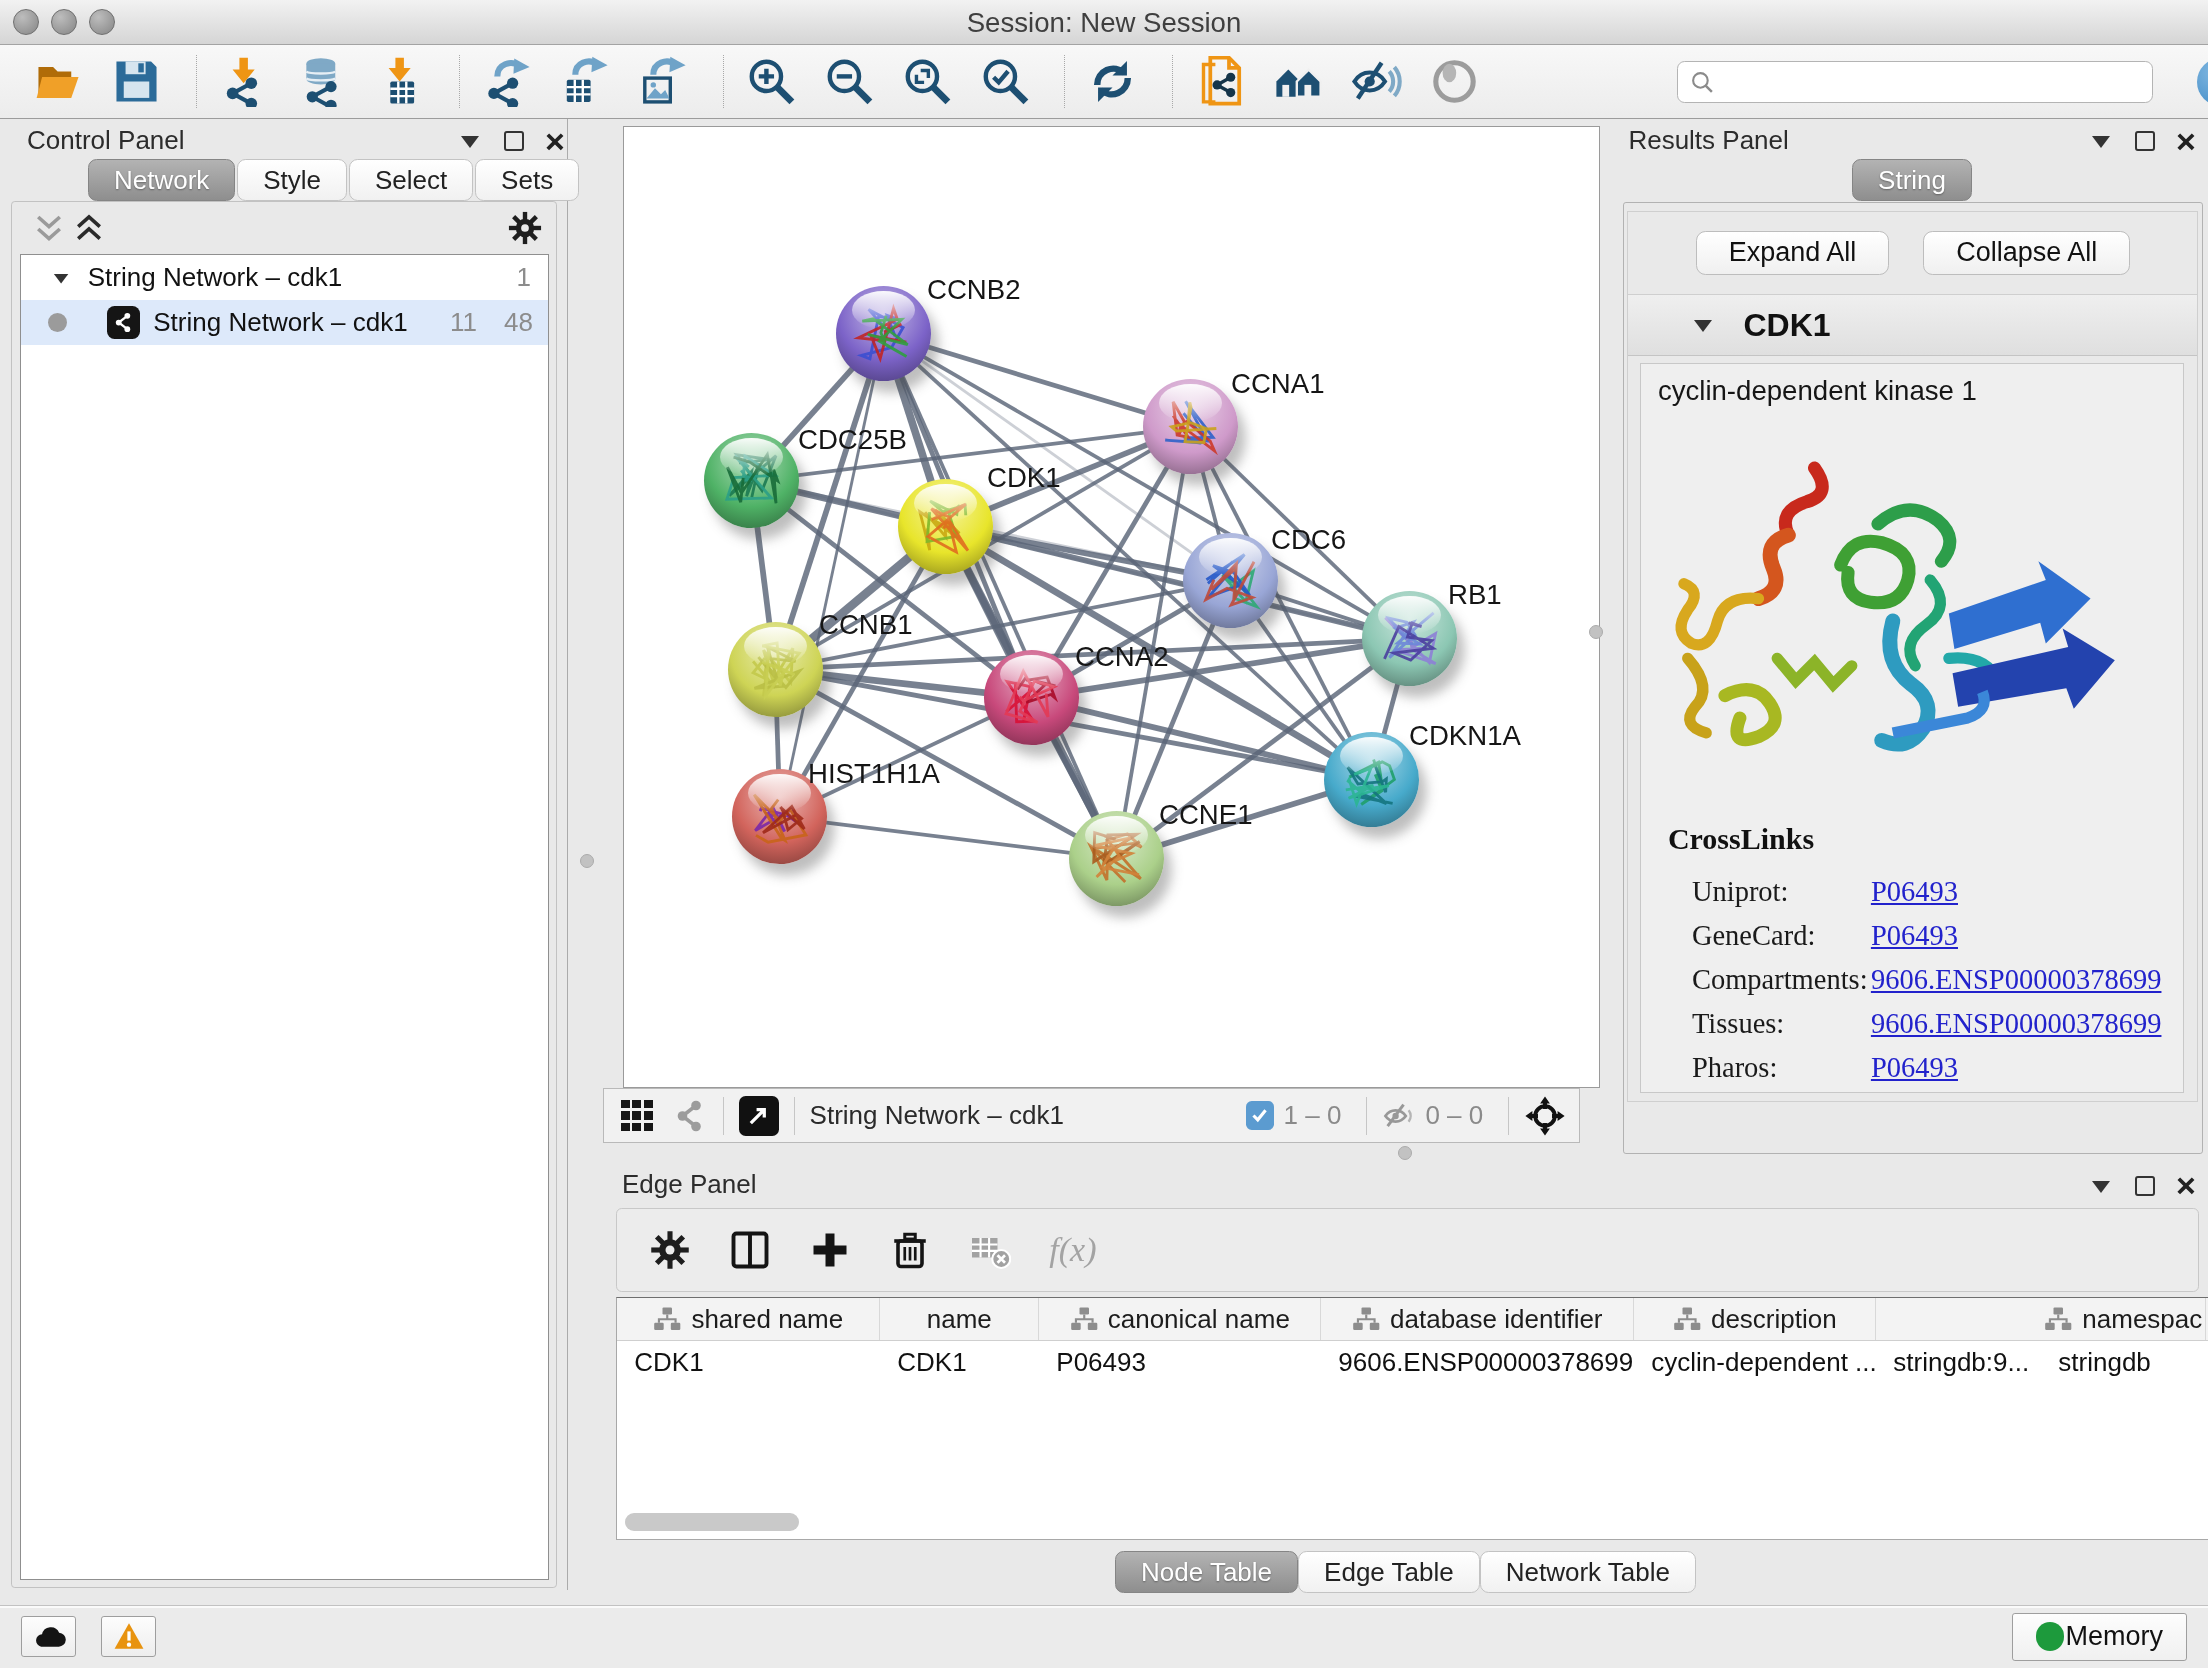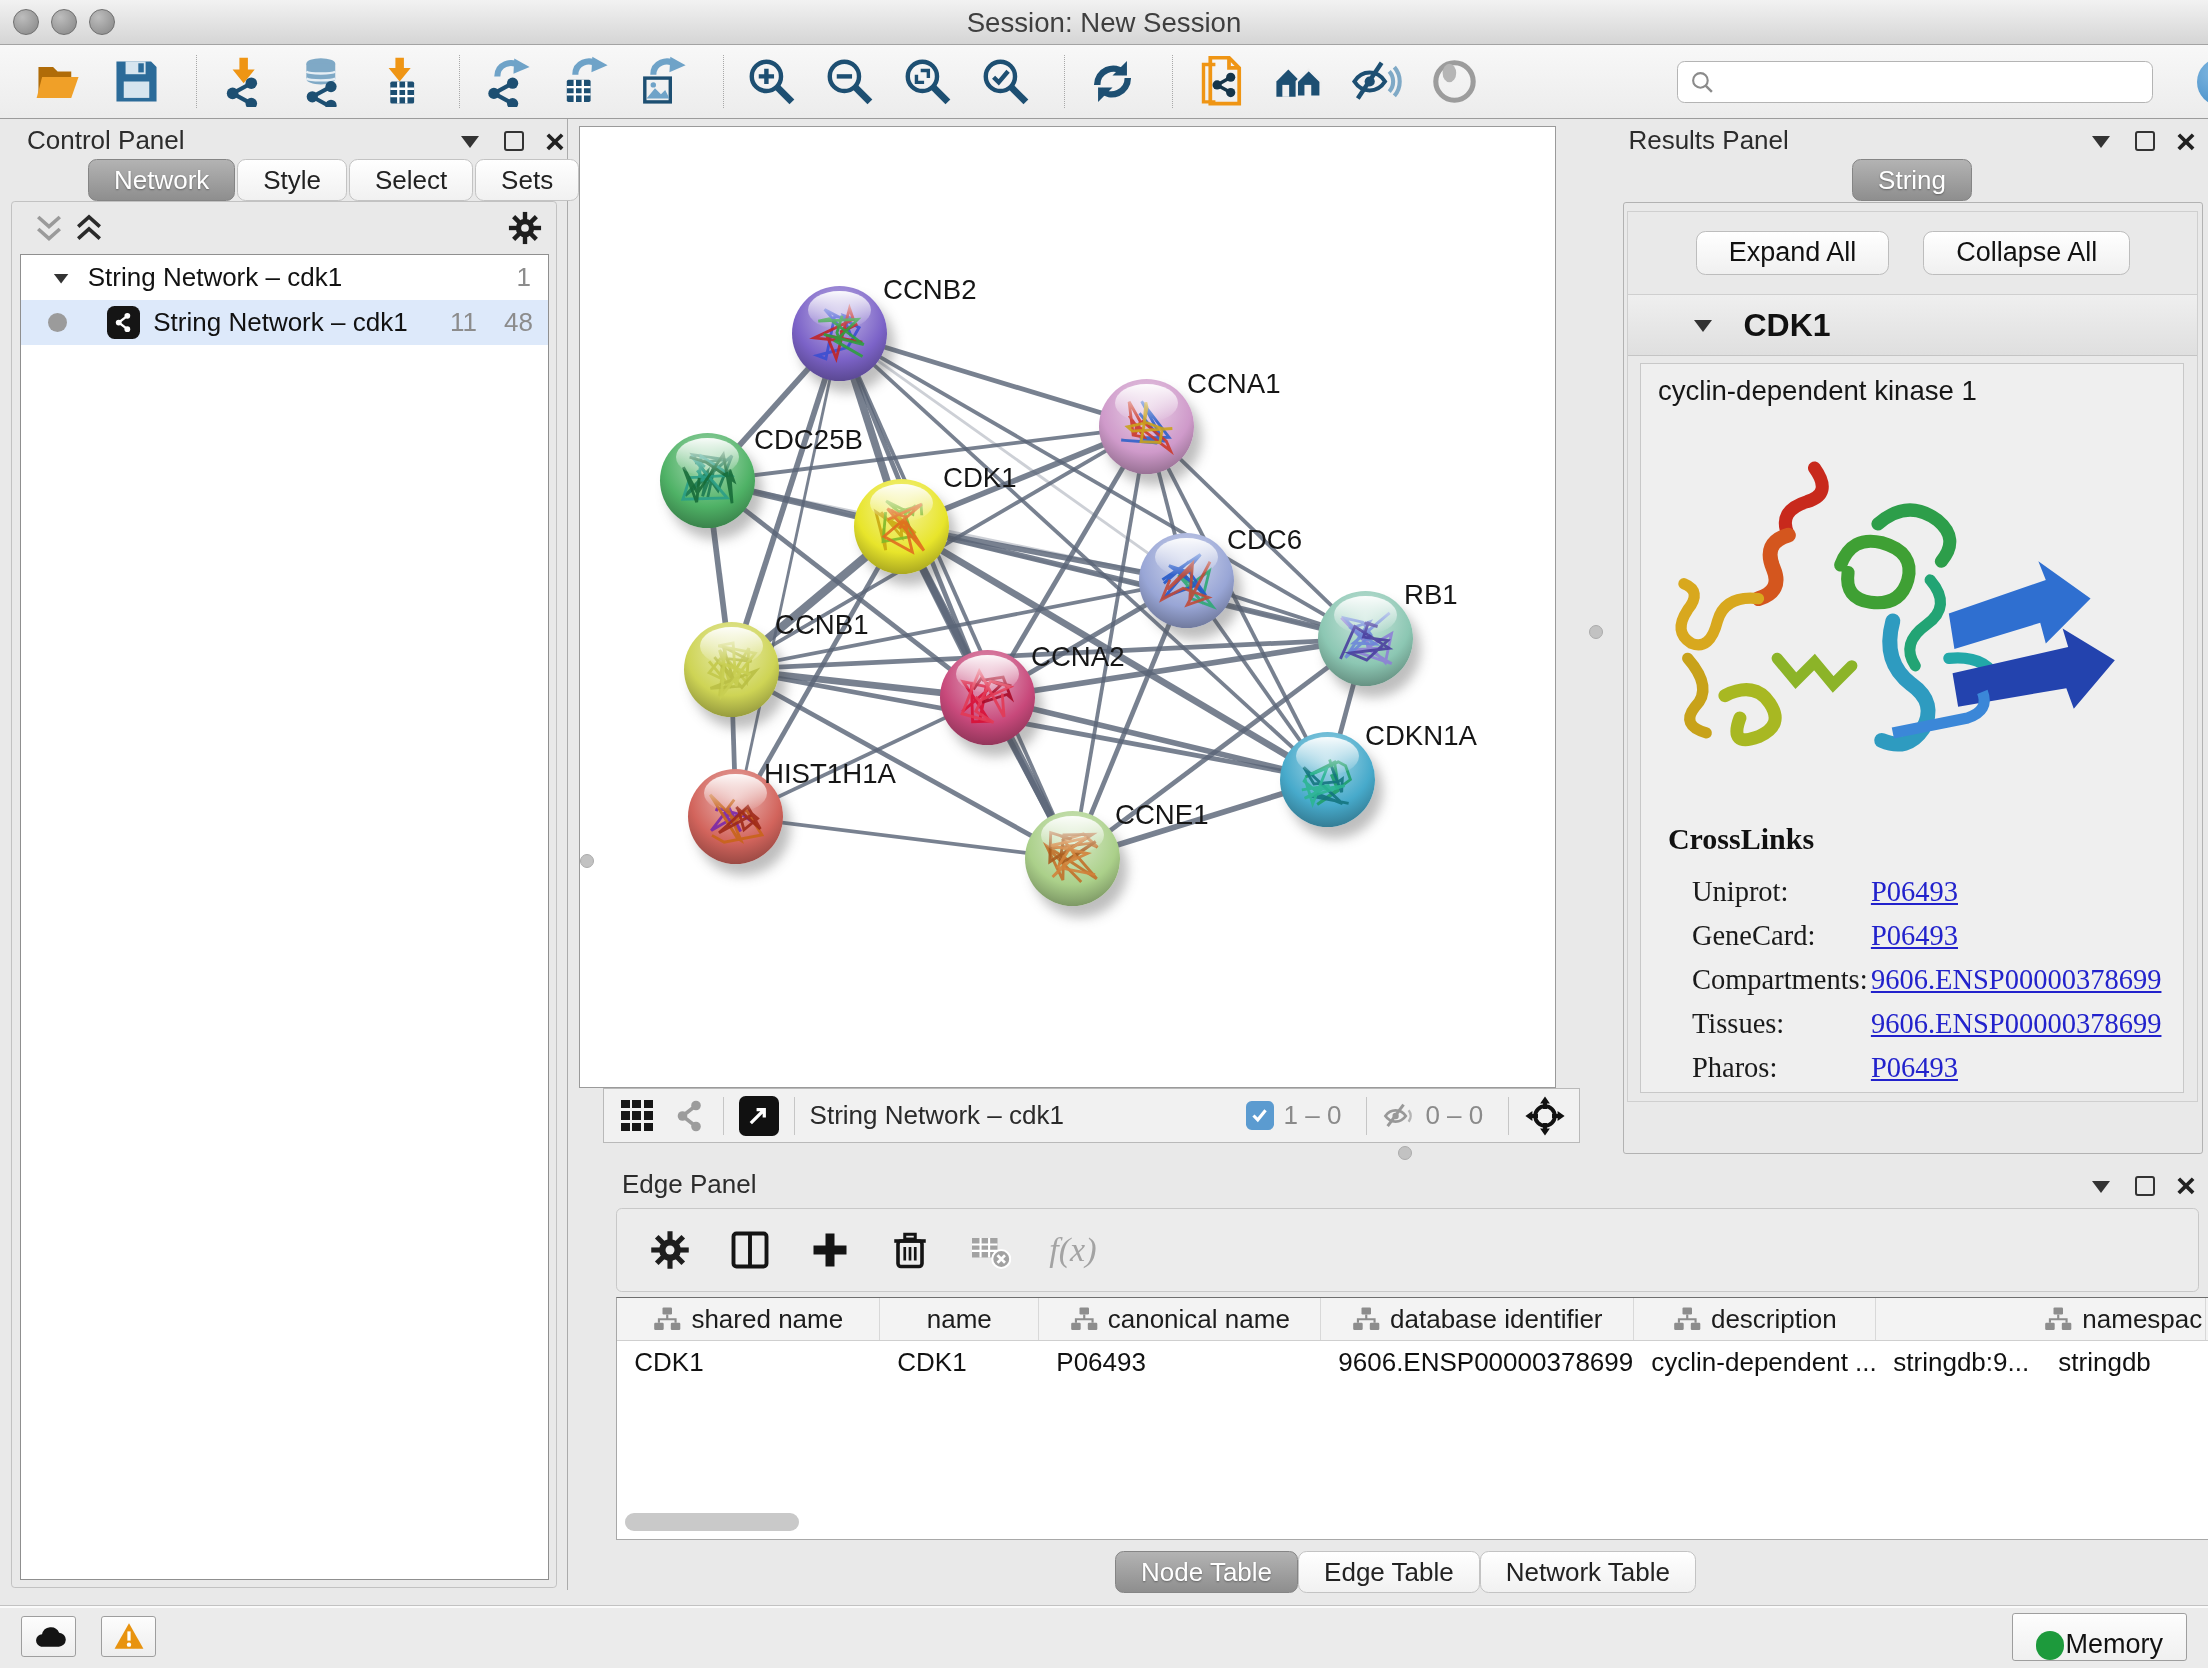--- a/index.html
+++ b/index.html
@@ -54,21 +54,21 @@
   #tree-box{position:absolute;left:7.6px;top:52px;width:529px;height:1326px;
     background:#fff;border:1.9px solid #8f8f8f;}
   .tree-row{position:relative;height:45px;display:flex;align-items:center;font-size:26px;color:#111;}
   .tree-row.sel{background:#dde9fa;}
   .tree-count{color:#8c8c8c;}
   #share-badge{width:33px;height:33px;background:#151515;border-radius:7.6px;
     display:flex;align-items:center;justify-content:center;}
   .graydot{width:19px;height:19px;border-radius:50%;background:#9b9b9b;}
 
   
-  #net-canvas{position:absolute;left:579px;top:126px;width:977px;height:962px;
+  #net-canvas{position:absolute;left:623px;top:126px;width:977px;height:962px;
     background:#fff;border:1px solid #9a9a9a;overflow:hidden;}
   #edges-svg{position:absolute;left:0;top:0;}
   .node{position:absolute;width:95px;height:95px;border-radius:50%;overflow:hidden;
     box-shadow:7.6px 11.4px 11.4px rgba(70,70,70,.35);}
   .node::after{content:"";position:absolute;left:17%;top:5%;width:66%;height:40%;
     border-radius:50%;background:linear-gradient(rgba(255,255,255,.95),rgba(255,255,255,0));}
   .node svg{position:absolute;left:0;top:0;}
   .nlabel{position:absolute;font-size:27.6px;color:#151515;white-space:nowrap;}
 
   
@@ -129,21 +129,21 @@
   #tbl-tabs{position:absolute;left:0;right:0;top:395px;display:flex;justify-content:center;}
   #tbl-tabs .tab{border-radius:8.6px;margin-right:0;}
 
   
   #status-bar{position:absolute;left:0;top:1605px;width:2208px;height:63px;background:#ebebeb;
     border-top:1px solid #c2c2c2;box-shadow:inset 0 1.9px 0 #fafafa;}
   .sb-btn{position:absolute;top:9.5px;width:55px;height:41px;border:1.9px solid #9e9e9e;border-radius:2.9px;
     background:linear-gradient(#fdfdfd,#ededed);display:flex;align-items:center;justify-content:center;}
   #memory-btn{position:absolute;right:21px;top:6.7px;height:48px;padding:0 23px;
     border:1.9px solid #9e9e9e;border-radius:2.9px;background:linear-gradient(#fdfdfd,#f0f0f0);
-    display:flex;align-items:flex-end;gap:1px;font-size:27px;color:#111;}
+    display:flex;align-items:center;gap:1px;font-size:27px;color:#111;}
   #memory-dot{width:28.5px;height:28.5px;border-radius:50%;background:#1d9a3c;}
 
   .splitter-dot{position:absolute;width:14.3px;height:14.3px;border-radius:50%;background:#c2c2c2;border:1px solid #ababab;}
   .chev{width:36px;height:32px;}
 </style>
 </head>
 <body>
 
 <div id="titlebar">
   <span class="tlight" style="left:13.3px"></span>

